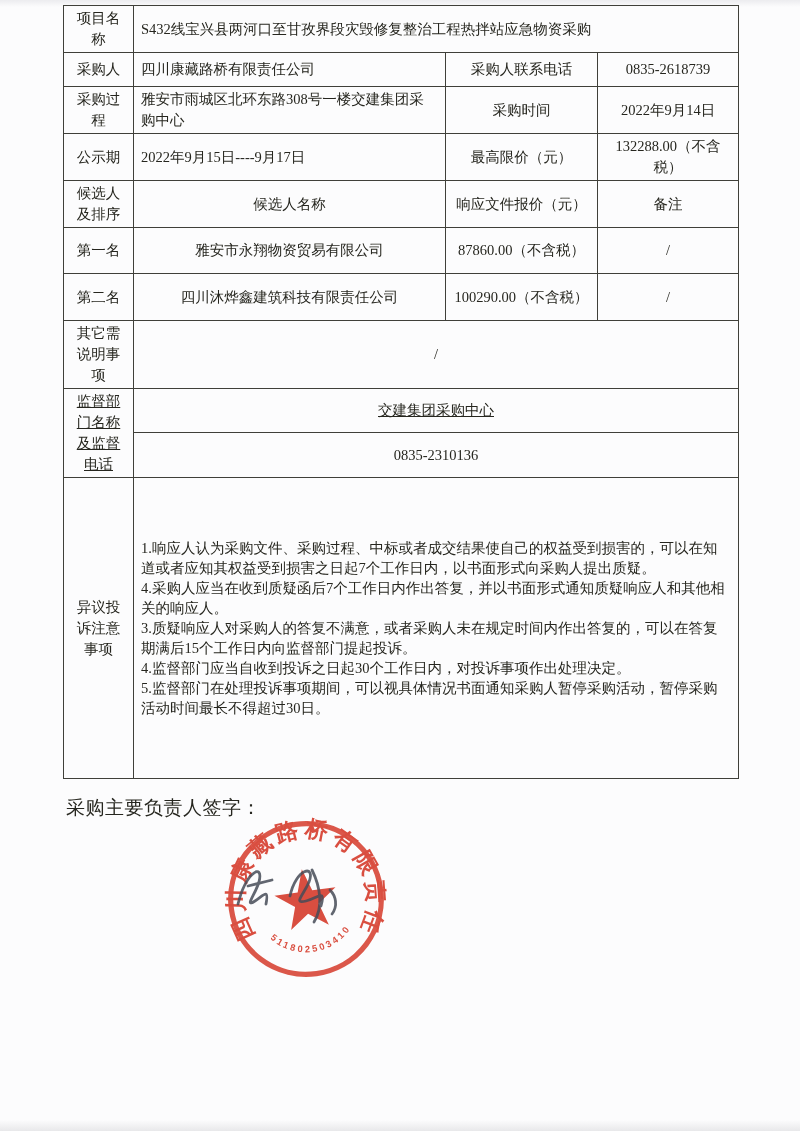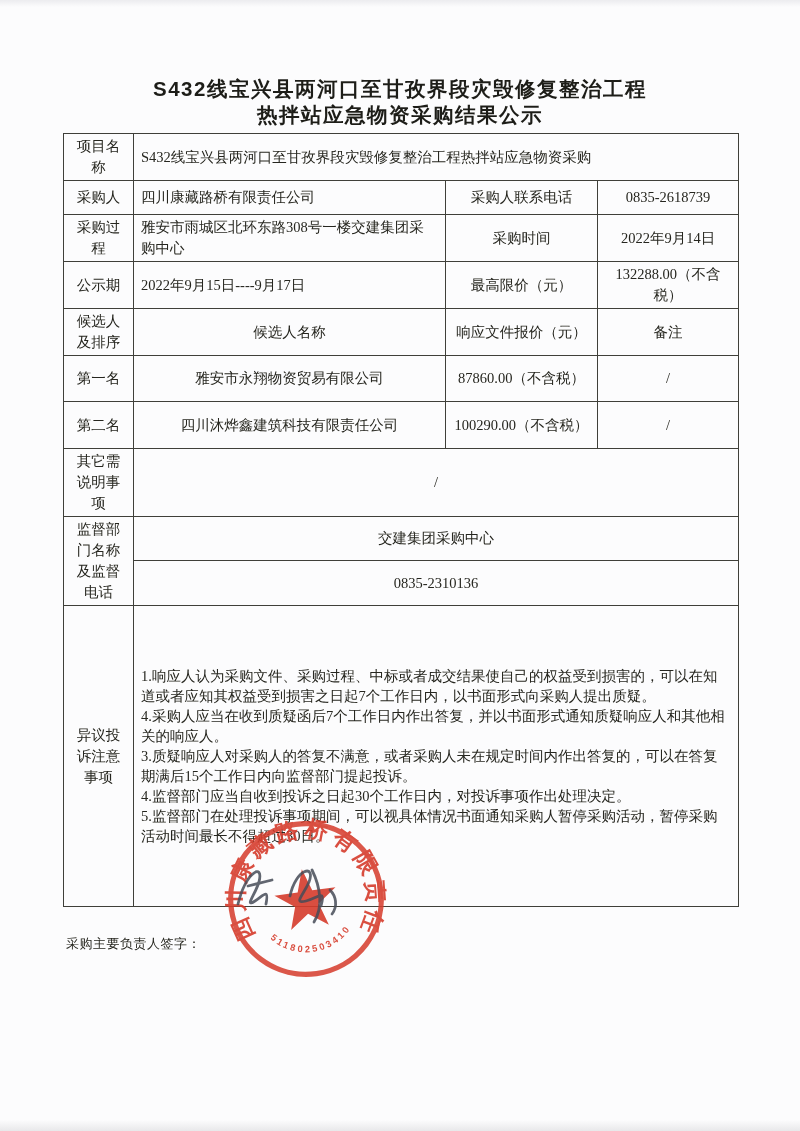--- a/index.html
+++ b/index.html
@@ -15,40 +15,36 @@
     font-family:"Liberation Sans","DejaVu Sans",sans-serif;}
   table.doc{border-collapse:collapse;table-layout:fixed;width:675px;
     margin:5px 0 0 63px;}
   table.doc td{border:1.6px solid #3f3f39;padding:2px 7px;font-size:14.5px;
     line-height:1.45;vertical-align:middle;word-break:break-all;}
   td.lbl{text-align:center;padding-left:5px;padding-right:2px;}
   td.left{text-align:left;}
   td.ctr{text-align:center;}
   tr.r1{height:47px;}  tr.r2{height:34px;}  tr.r3{height:44px;}
   tr.r4{height:41px;}  tr.r5{height:46px;}  tr.r6{height:46px;}
-  tr.r7{height:47px;}  tr.r8{height:42px;}  tr.r9a{height:37px;}
+  tr.r7{height:47px;}  tr.r8{height:42px;}  tr.r9a{height:37px;text-decoration:underline;}
   tr.r9b{height:38px;} tr.r10{height:301px;}
   td.notes{vertical-align:middle;padding:10px 9px;}
   td.notes p{margin:0;line-height:20px;text-align:left;}
-  .sig-row{margin:28px 0 0 66px;font-size:13px;letter-spacing:.5px;
+  .sig-row{margin:16px 0 0 66px;font-size:19px;letter-spacing:.5px;
     position:relative;z-index:3;}
   .signature{position:absolute;left:224px;top:850px;z-index:4;}
   .stamp{position:absolute;left:225px;top:818px;width:162px;height:162px;
     z-index:2;transform:rotate(-8deg);opacity:.9;}
   .stamp svg{mix-blend-mode:multiply;}
 </style>
 </head>
 <body>
 
 <div class="page">
 
-  <div class="doc-title">
-    <div>S432线宝兴县两河口至甘孜界段灾毁修复整治工程</div>
-    <div>热拌站应急物资采购结果公示</div>
-  </div>
 
   <table class="doc">
     <colgroup>
       <col style="width:70px">
         <col style="width:312px">
       <col style="width:152px">
         <col style="width:141px">
     </colgroup>
 
     <tbody>

